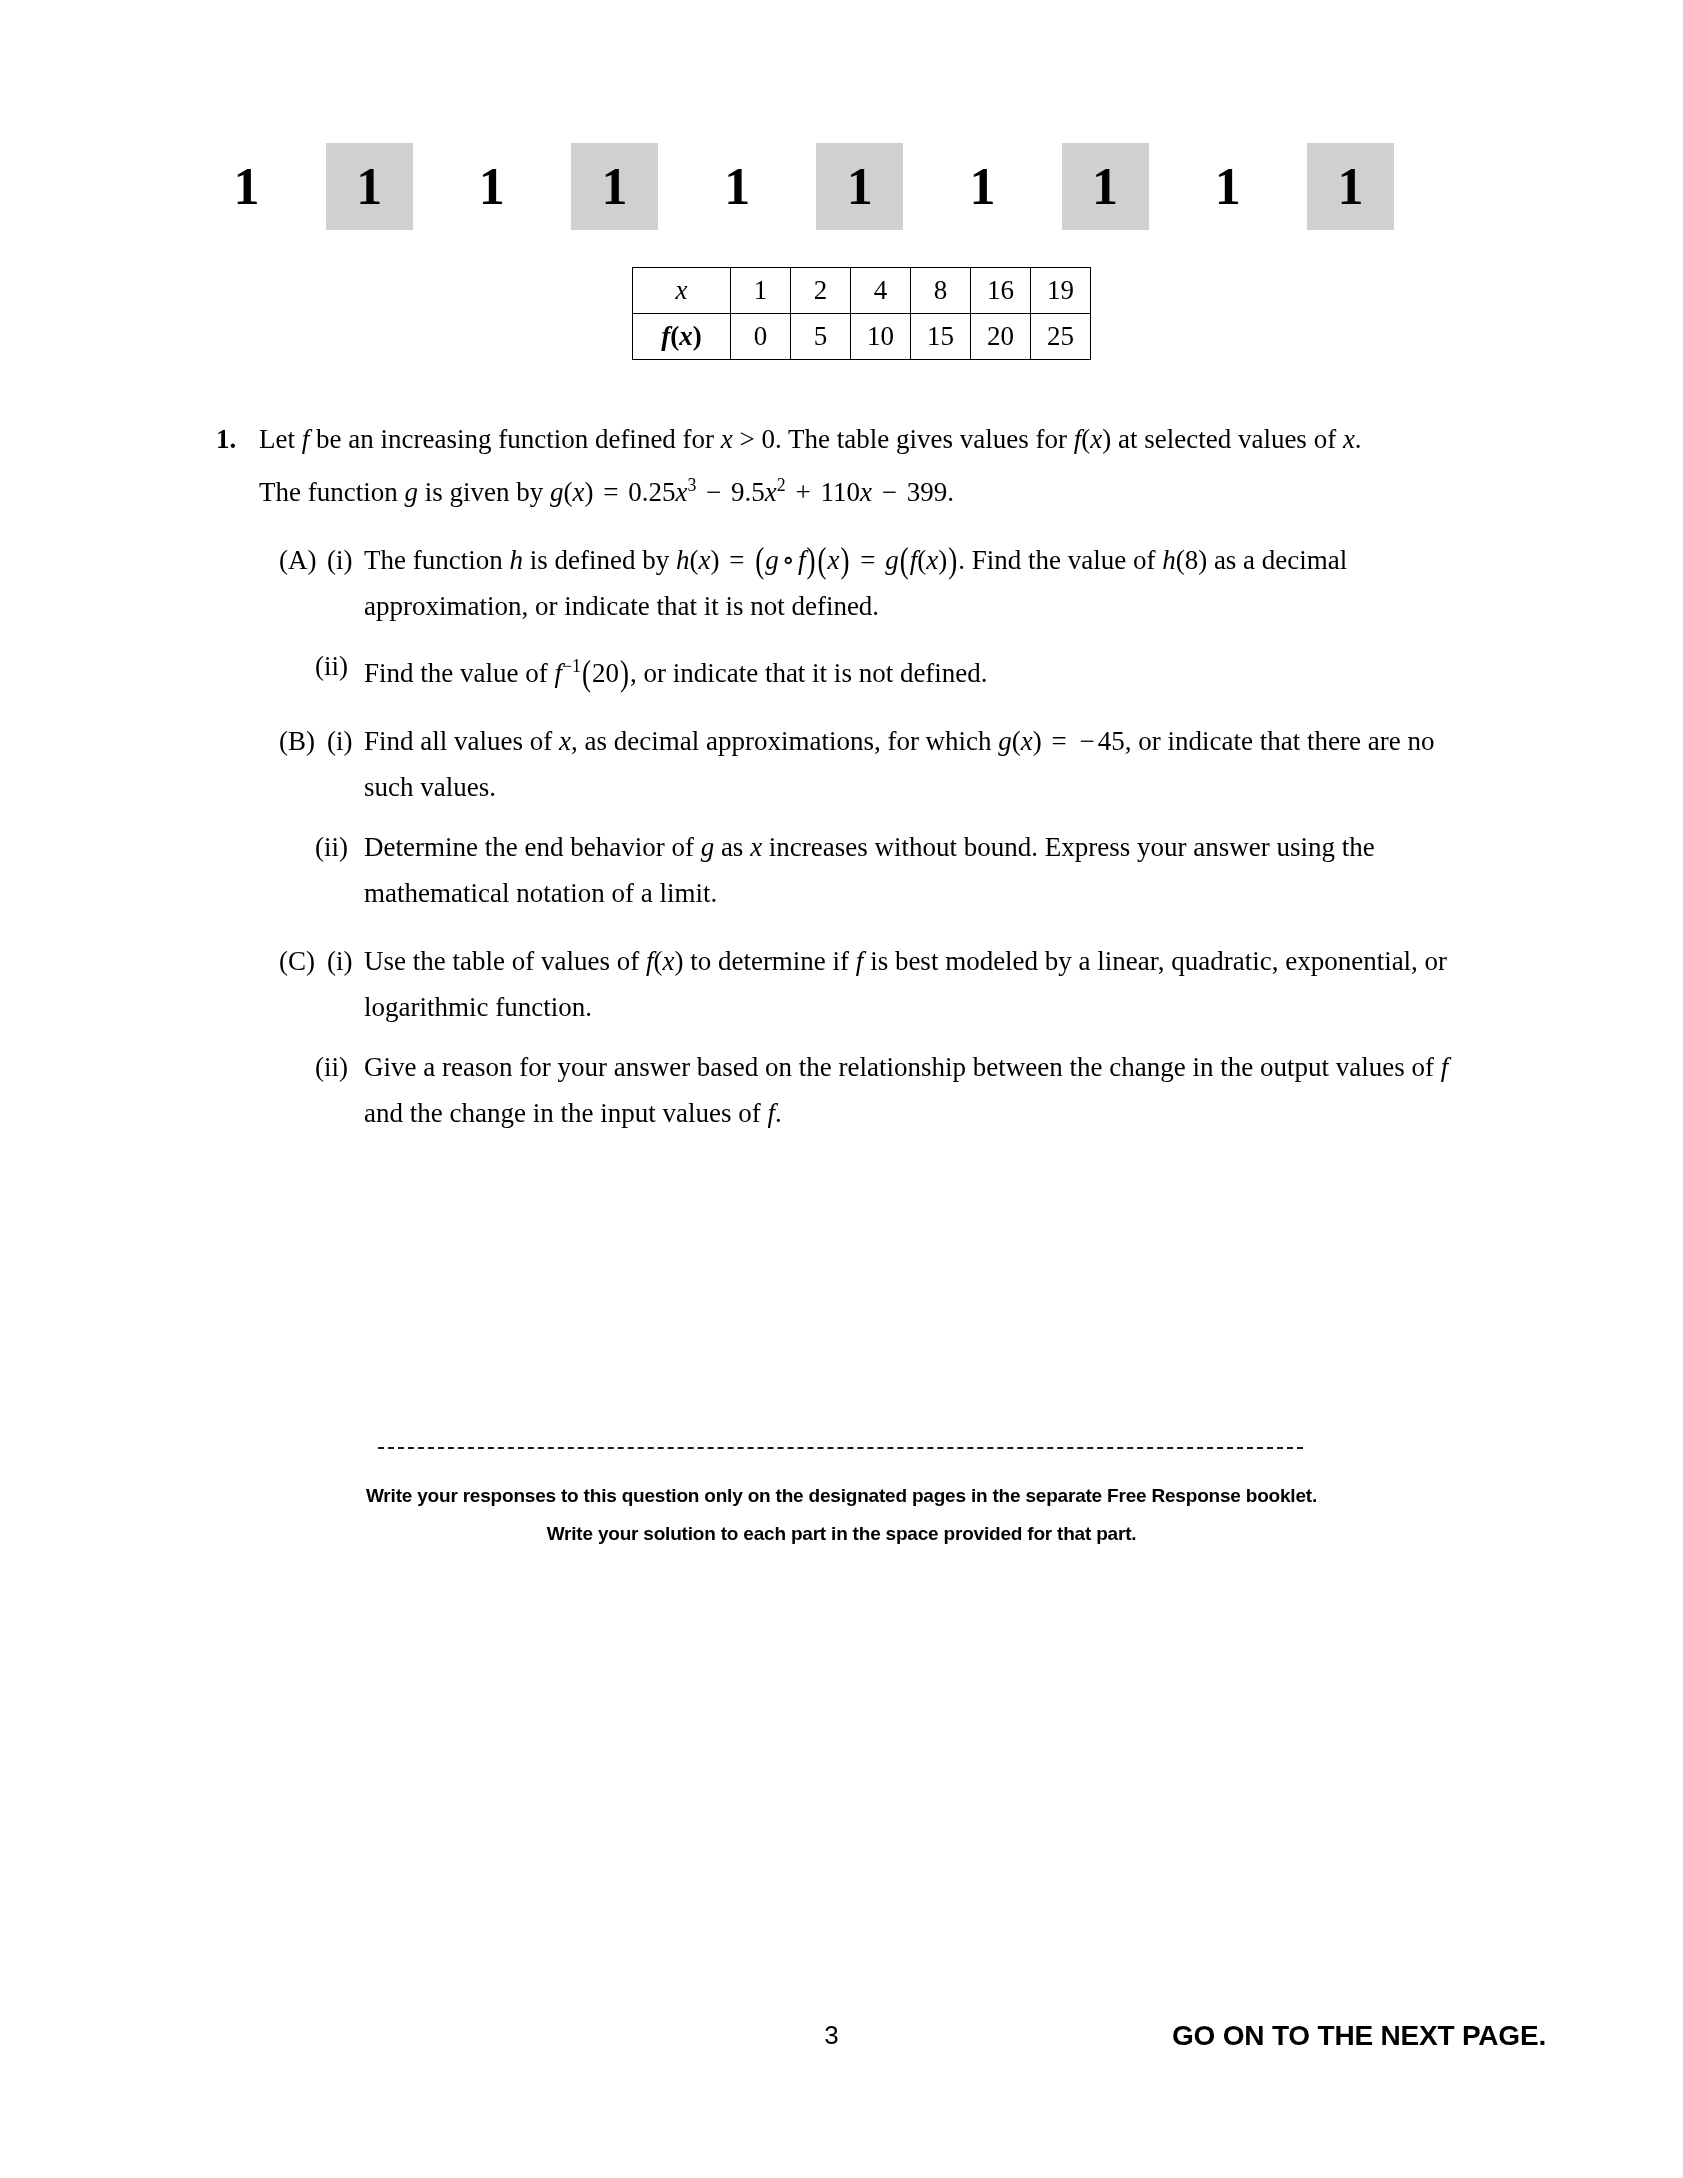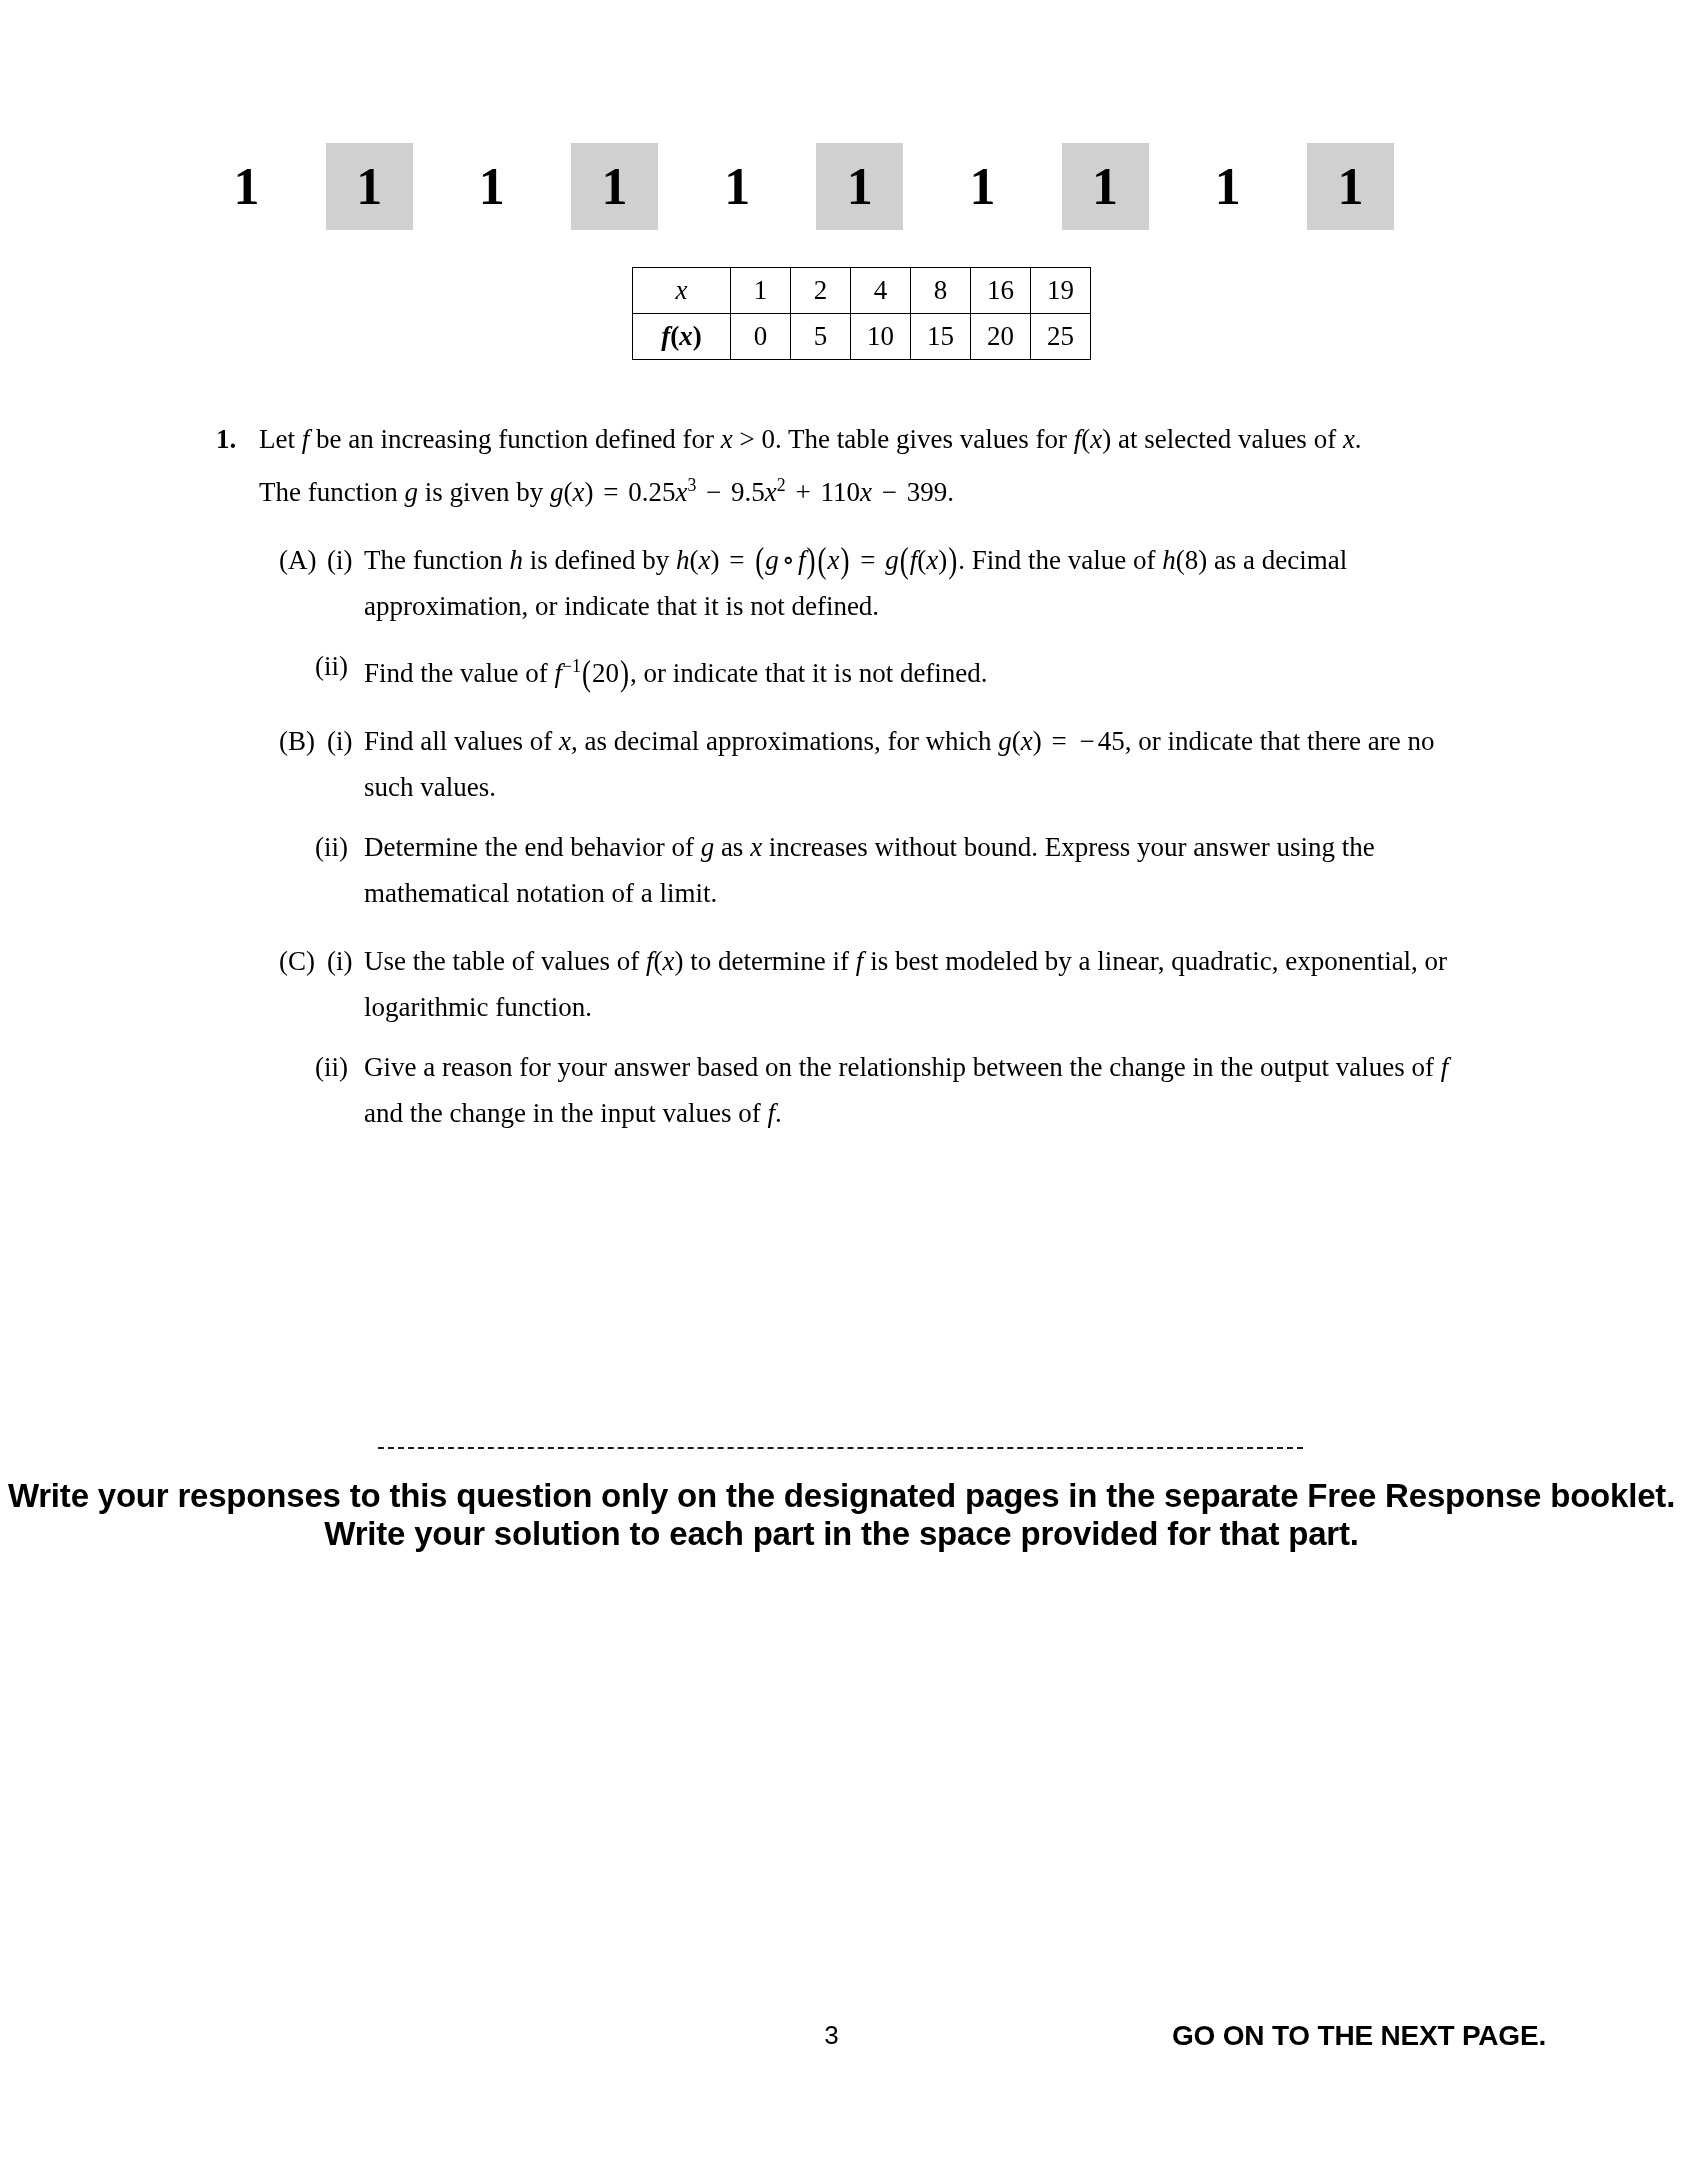--- a/index.html
+++ b/index.html
@@ -136,21 +136,21 @@
     border-top: 2px dashed #1a1a1a;
   }
   .note {
     position: absolute;
     left: 0;
     top: 1477px;
     width: 1683px;
     text-align: center;
     font-family: "Liberation Sans", "DejaVu Sans", sans-serif;
     font-weight: bold;
-    font-size: 33px;
+    font-size: 19px;
     line-height: 38px;
     letter-spacing: -0.2px;
   }
 
   
   .page-num {
     position: absolute;
     left: 0;
     top: 2020px;
     width: 1683px;

